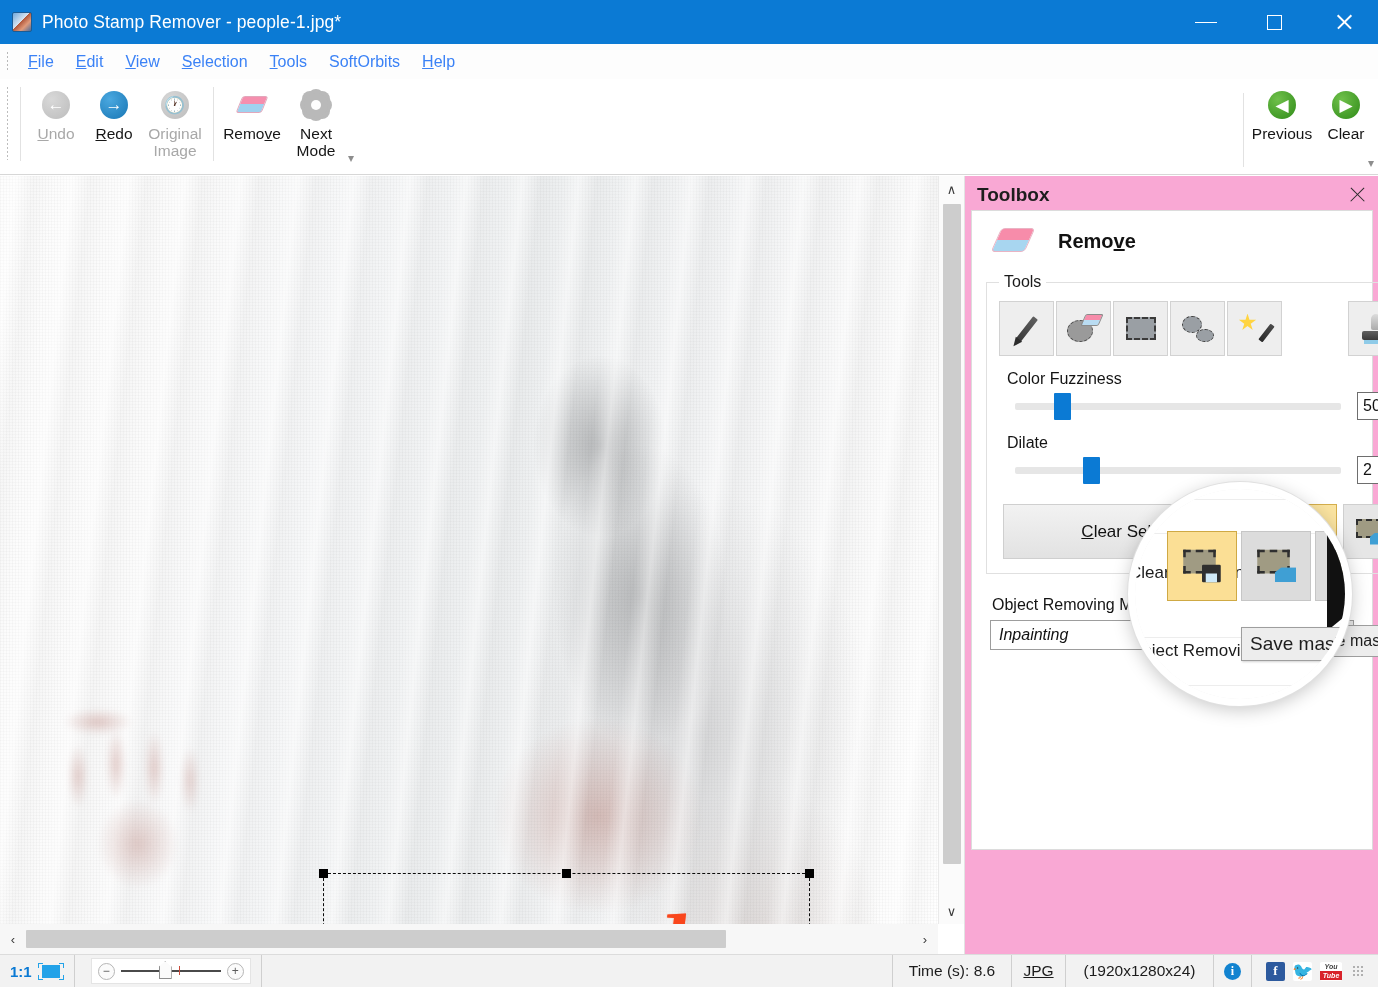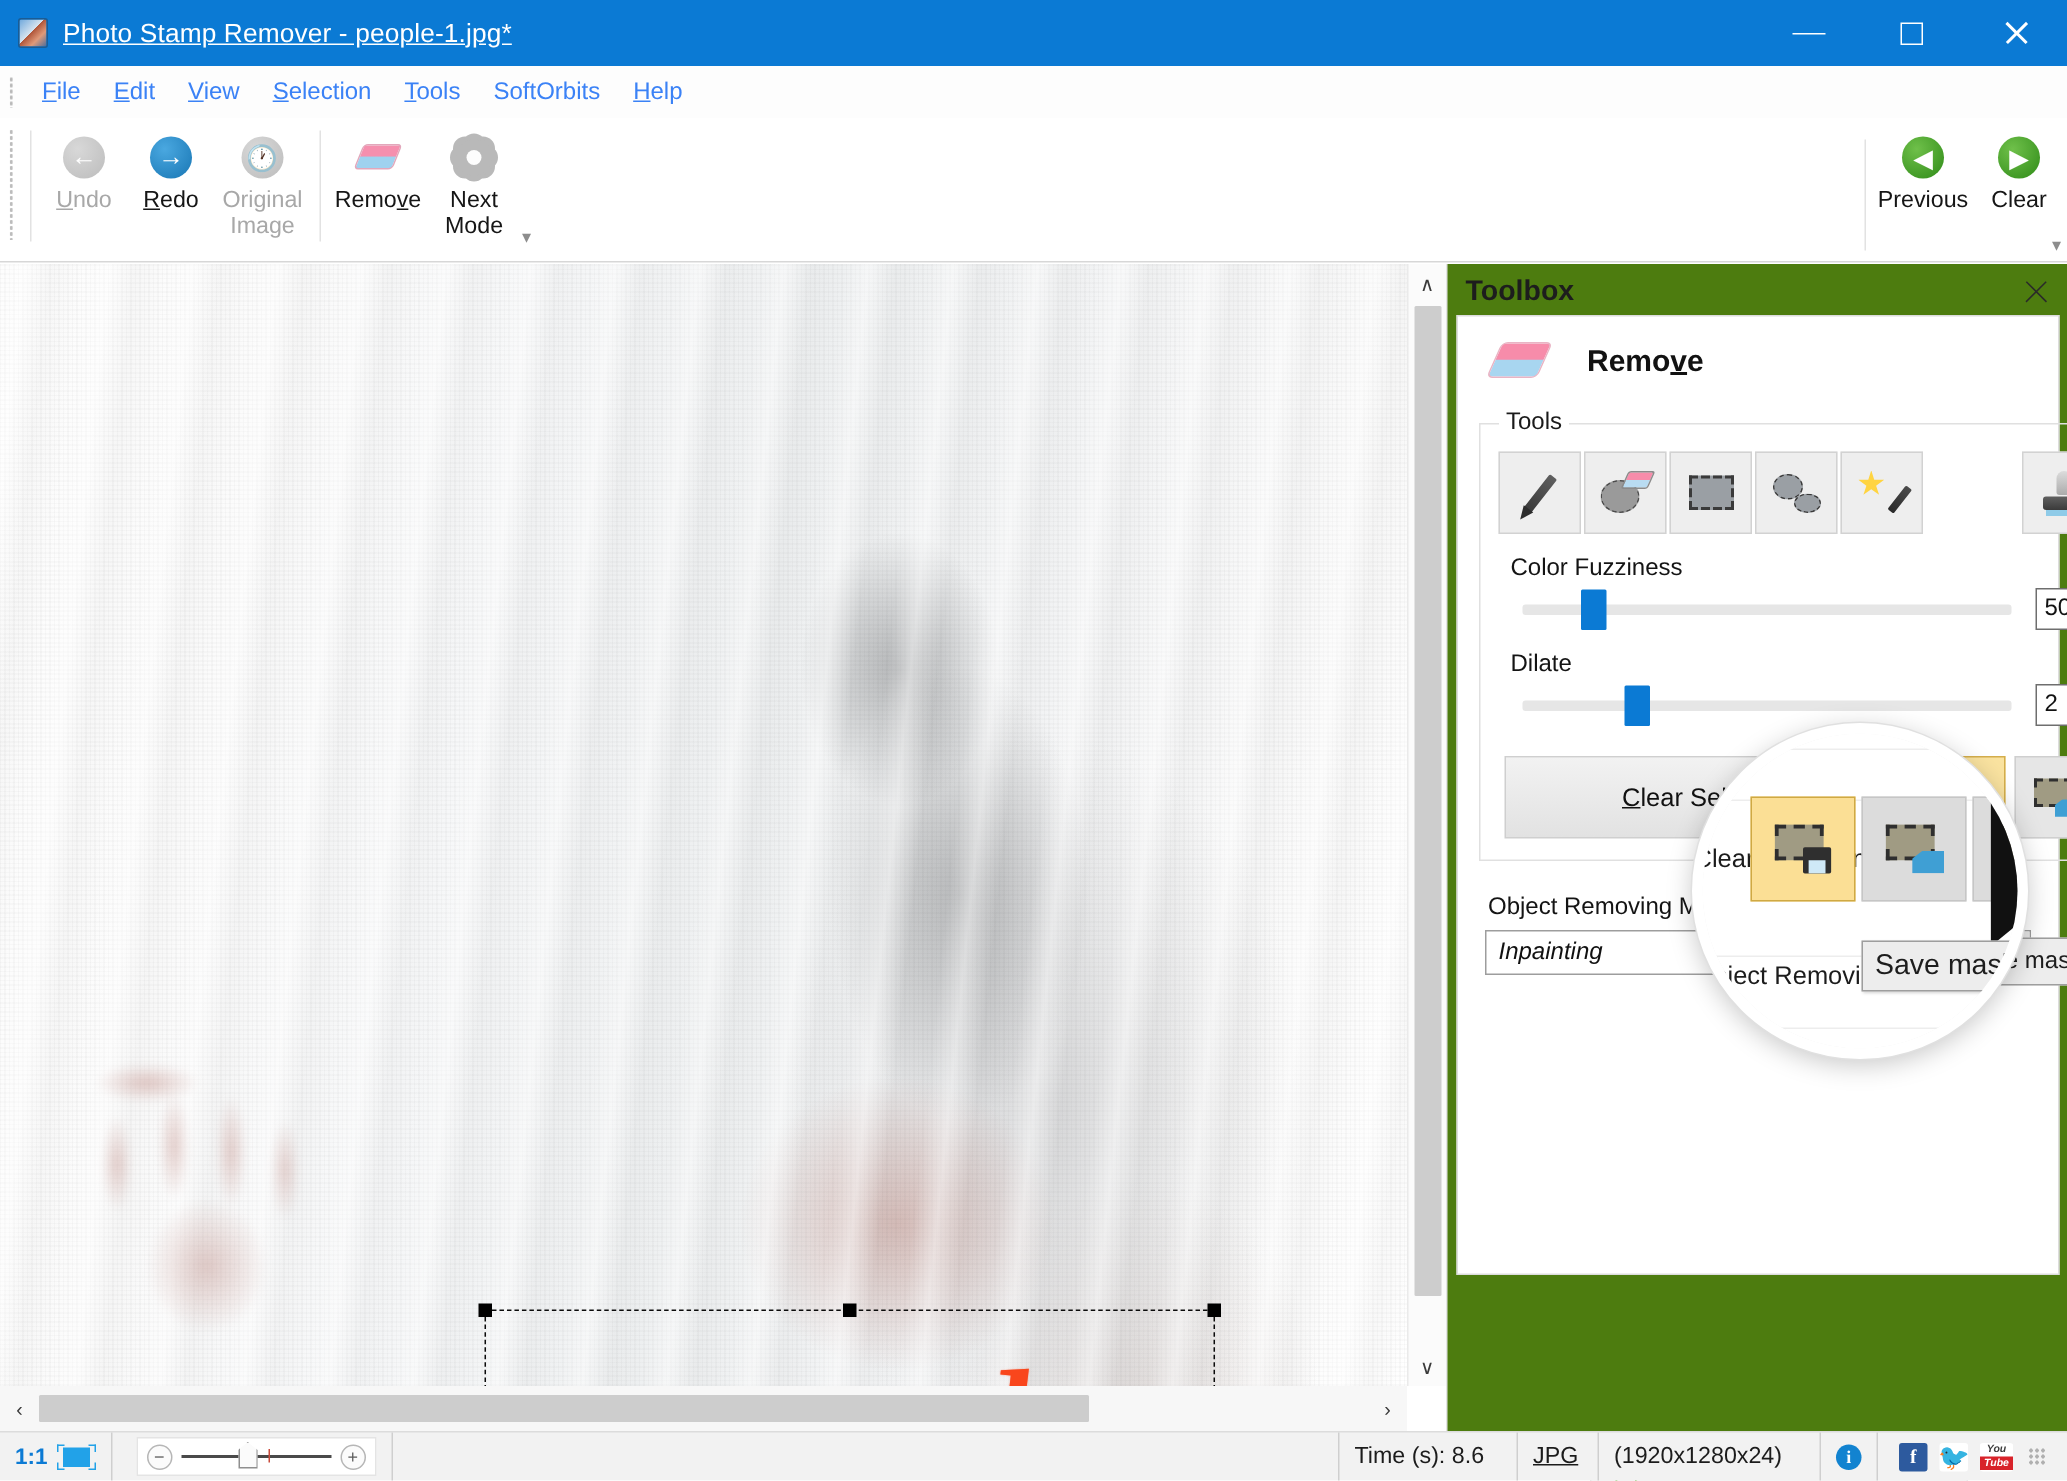--- a/index.html
+++ b/index.html
@@ -23,21 +23,21 @@
     display: flex; align-items: center;
   }
   .title-icon {
     width: 20px; height: 20px; margin-left: 12px; margin-right: 10px;
     border-radius: 2px;
     background: linear-gradient(135deg,#6fa8dc 0%,#d6e4f0 45%,#b0563a 46%,#e09a7a 70%,#4a6d9c 100%);
     border: 1px solid #1b5c94;
     flex: none;
   }
   .title-text {
-    color: #ffffff; font-size: 17.5px; letter-spacing: .1px; white-space: nowrap; text-decoration: underline;
+    color: #ffffff; font-size: 17.5px; letter-spacing: .1px; white-space: nowrap;
   }
   .win-buttons { margin-left: auto; display: flex; height: 44px; }
   .win-btn {
     width: 69px; height: 44px; display: flex; align-items: center; justify-content: center;
   }
   .wb-min { width: 22px; height: 1px; background: #ffffff; }
   .wb-max { width: 15px; height: 15px; border: 1.5px solid #ffffff; }
   .wb-close { position: relative; width: 18px; height: 18px; }
   .wb-close:before, .wb-close:after {
     content: ""; position: absolute; left: 0; top: 8px; width: 19px; height: 1.6px; background: #ffffff;
@@ -195,21 +195,21 @@
   .hscroll {
     position: absolute; left: 0; top: 924px; width: 938px; height: 30px;
     background: #f7f7f7; display: flex; align-items: center;
   }
   .hthumb { height: 18px; background: #cdcdcd; border-radius: 1px; flex: none; }
   .htrack { flex: 1 1 auto; height: 30px; display:flex; align-items:center; }
 
   
   .toolbox {
     position: absolute; left: 964px; top: 176px; width: 414px; height: 778px;
-    background: #4d7c0f; border-left: 1px solid #e3e3e3;
+    background: #f9a8d4; border-left: 1px solid #e3e3e3;
   }
   .tbx-header {
     position: relative; height: 38px; display: flex; align-items: center;
     padding: 0 10px 0 12px;
   }
   .tbx-title { font-size: 19px; color: #1d1d1d; font-weight: bold; }
   .tbx-close {
     position: absolute; right: 10px; top: 8px; width: 22px; height: 22px;
   }
   .tbx-close:before, .tbx-close:after {
@@ -379,21 +379,21 @@
   }
 
   
   .statusbar {
     position: absolute; left: 0; top: 954px; width: 1378px; height: 33px;
     background: #f2f2f2; border-top: 1px solid #dcdcdc;
     display: flex; align-items: center;
   }
   .sb-cell {
     height: 33px; display: flex; align-items: center; padding: 0 10px;
-    border-right: 1px solid #cfcfcf; font-size: 15.5px; color: #1c1c1c; white-space: nowrap;
+    border-right: 1px solid #cfcfcf; font-size: 15.5px; color: #1c1c1c; white-space: nowrap; justify-content: center;
   }
   .sb-cell.noborder { border-right: none; }
   .zoom11 { color: #0b7ad4; font-weight: bold; font-size: 15px; }
   .fit-icon {
     width: 26px; height: 17px; position: relative; margin-left: 6px;
   }
   .fit-icon .inner { position:absolute; left:4px; top:2px; width:18px; height:13px; background:#22a2e8; }
   .fit-icon .c { position:absolute; width:5px; height:5px; border:1.6px solid #22a2e8; }
   .fit-icon .c1 { left:0; top:0; border-right:none; border-bottom:none; }
   .fit-icon .c2 { right:0; top:0; border-left:none; border-bottom:none; }

